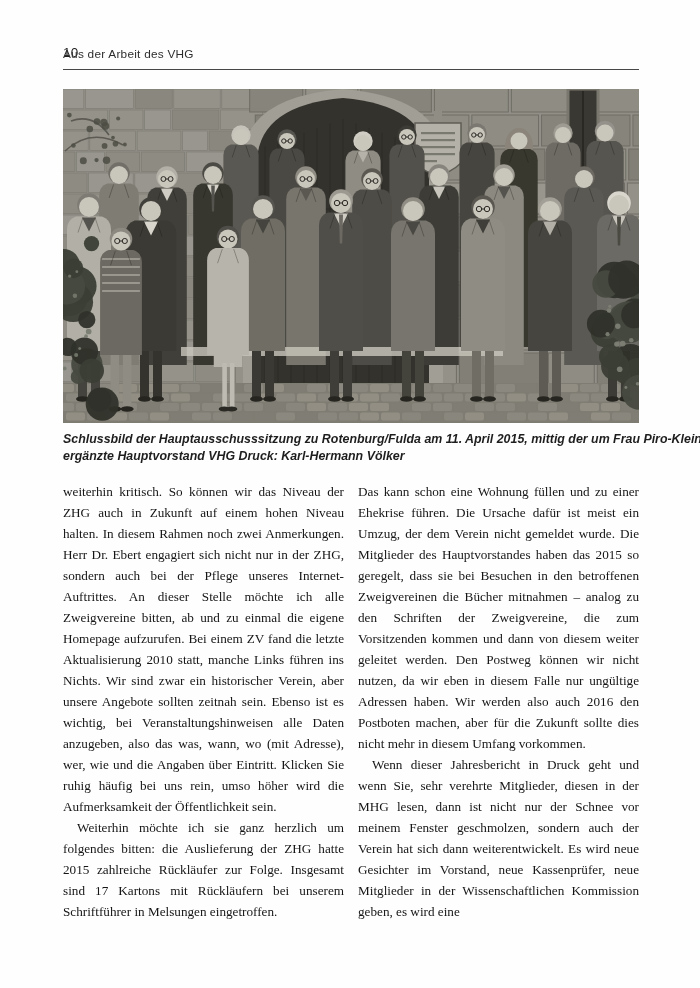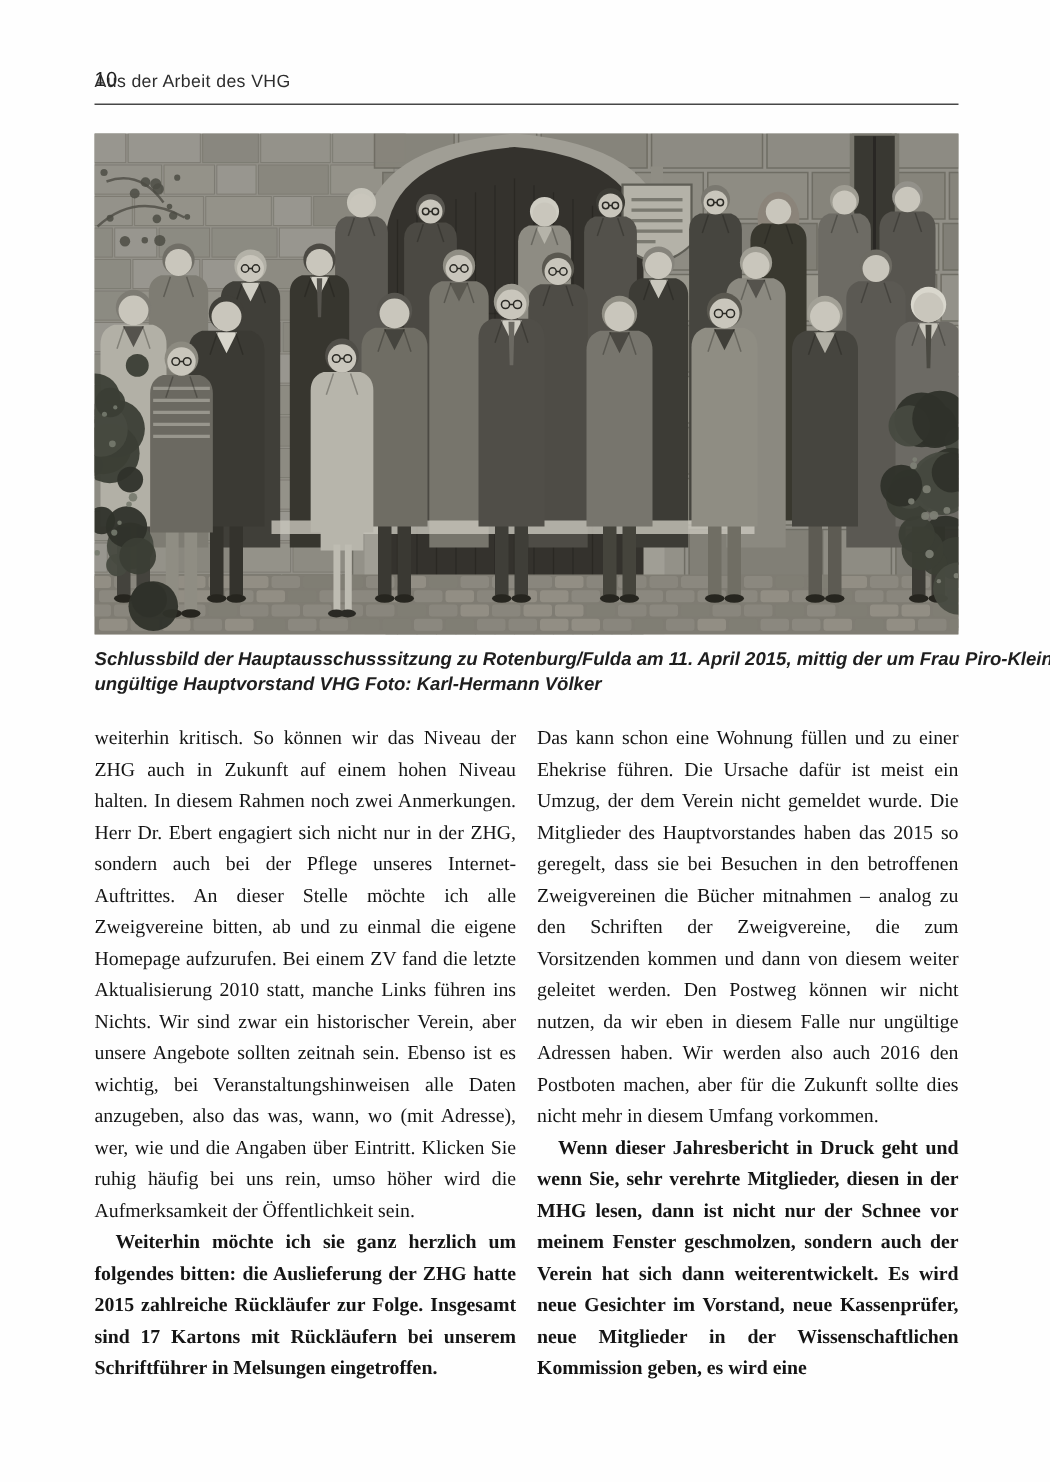--- a/index.html
+++ b/index.html
@@ -19,21 +19,21 @@
 
   .caption{position:absolute;left:0;top:431px;width:576px;font-style:italic;font-size:12.4px;
            line-height:17px;color:#1e1e1e;font-weight:bold;}
   .caption-line{white-space:nowrap;}
 
   .columns{position:absolute;left:0;top:481px;width:576px;display:flex;}
   .col{width:281px;font-family:"Liberation Serif","DejaVu Serif",serif;font-size:13.2px;
        line-height:21px;color:#151515;text-align:justify;hyphens:auto;-webkit-hyphens:auto;}
   .col-left{margin-right:14px;}
   .col p{margin:0;padding:0;}
-  .col p.indent{text-indent:14px;font-weight:bold;}
+  .col p.indent{text-indent:14px;}
 </style>
 </head>
 <body>
 
 <div class="page">
   <div class="content">
 
     <div class="header-row">
       <span class="page-number">10</span>
       <span class="header-title">Aus der Arbeit des VHG</span>
@@ -622,21 +622,21 @@
           <circle cx="23.02278424381408" cy="247.15739730147524" r="1.8457179071594578" fill="#767a6e" opacity="0.9"></circle>
           <circle cx="1.7175321586977375" cy="279.4818488226653" r="1.8912208320997752" fill="#767a6e" opacity="0.9"></circle>
           <circle cx="11.924116855451892" cy="206.86197639762517" r="2.255787593524804" fill="#767a6e" opacity="0.9"></circle>
           <circle cx="13.16057253496748" cy="266.0384202404127" r="2.0480083945430856" fill="#767a6e" opacity="0.9"></circle>
           <circle cx="13.851061350596632" cy="182.66232729082105" r="1.417075633265579" fill="#767a6e" opacity="0.9"></circle>
         </svg>
     </div>
 
     <div class="caption">
       <div class="caption-line">Schlussbild der Hauptausschusssitzung zu Rotenburg/Fulda am 11. April 2015, mittig der um Frau Piro-Klein</div>
-      <div class="caption-line">ungültige Hauptvorstand VHG Foto: Karl-Hermann Völker</div>
+      <div class="caption-line">ergänzte Hauptvorstand VHG Druck: Karl-Hermann Völker</div>
     </div>
 
     <div class="columns">
       <div class="col col-left">
           <p lang="de">weiterhin kritisch. So können wir das Niveau der ZHG auch in Zukunft auf einem hohen Niveau halten. In diesem Rahmen noch zwei Anmerkungen. Herr Dr. Ebert engagiert sich nicht nur in der ZHG, sondern auch bei der Pflege unseres Internet-Auftrittes. An dieser Stelle möchte ich alle Zweigvereine bitten, ab und zu einmal die eigene Homepage aufzurufen. Bei einem ZV fand die letzte Aktualisierung 2010 statt, manche Links führen ins Nichts. Wir sind zwar ein historischer Verein, aber unsere Angebote sollten zeitnah sein. Ebenso ist es wichtig, bei Veranstaltungshinweisen alle Daten anzugeben, also das was, wann, wo (mit Adresse), wer, wie und die Angaben über Eintritt. Klicken Sie ruhig häufig bei uns rein, umso höher wird die Aufmerksamkeit der Öffentlichkeit sein.</p>
           <p class="indent" lang="de">Weiterhin möchte ich sie ganz herzlich um folgendes bitten: die Auslieferung der ZHG hatte 2015 zahlreiche Rückläufer zur Folge. Insgesamt sind 17 Kartons mit Rückläufern bei unserem Schriftführer in Melsungen eingetroffen.</p>
         </div>
       <div class="col col-right">
           <p lang="de">Das kann schon eine Wohnung füllen und zu einer Ehekrise führen. Die Ursache dafür ist meist ein Umzug, der dem Verein nicht gemeldet wurde. Die Mitglieder des Hauptvorstandes haben das 2015 so geregelt, dass sie bei Besuchen in den betroffenen Zweigvereinen die Bücher mitnahmen – analog zu den Schriften der Zweigvereine, die zum Vorsitzenden kommen und dann von diesem weiter geleitet werden. Den Postweg können wir nicht nutzen, da wir eben in diesem Falle nur ungültige Adressen haben. Wir werden also auch 2016 den Postboten machen, aber für die Zukunft sollte dies nicht mehr in diesem Umfang vorkommen.</p>
           <p class="indent" lang="de">Wenn dieser Jahresbericht in Druck geht und wenn Sie, sehr verehrte Mitglieder, diesen in der MHG lesen, dann ist nicht nur der Schnee vor meinem Fenster geschmolzen, sondern auch der Verein hat sich dann weiterentwickelt. Es wird neue Gesichter im Vorstand, neue Kassenprüfer, neue Mitglieder in der Wissenschaftlichen Kommission geben, es wird eine</p>

